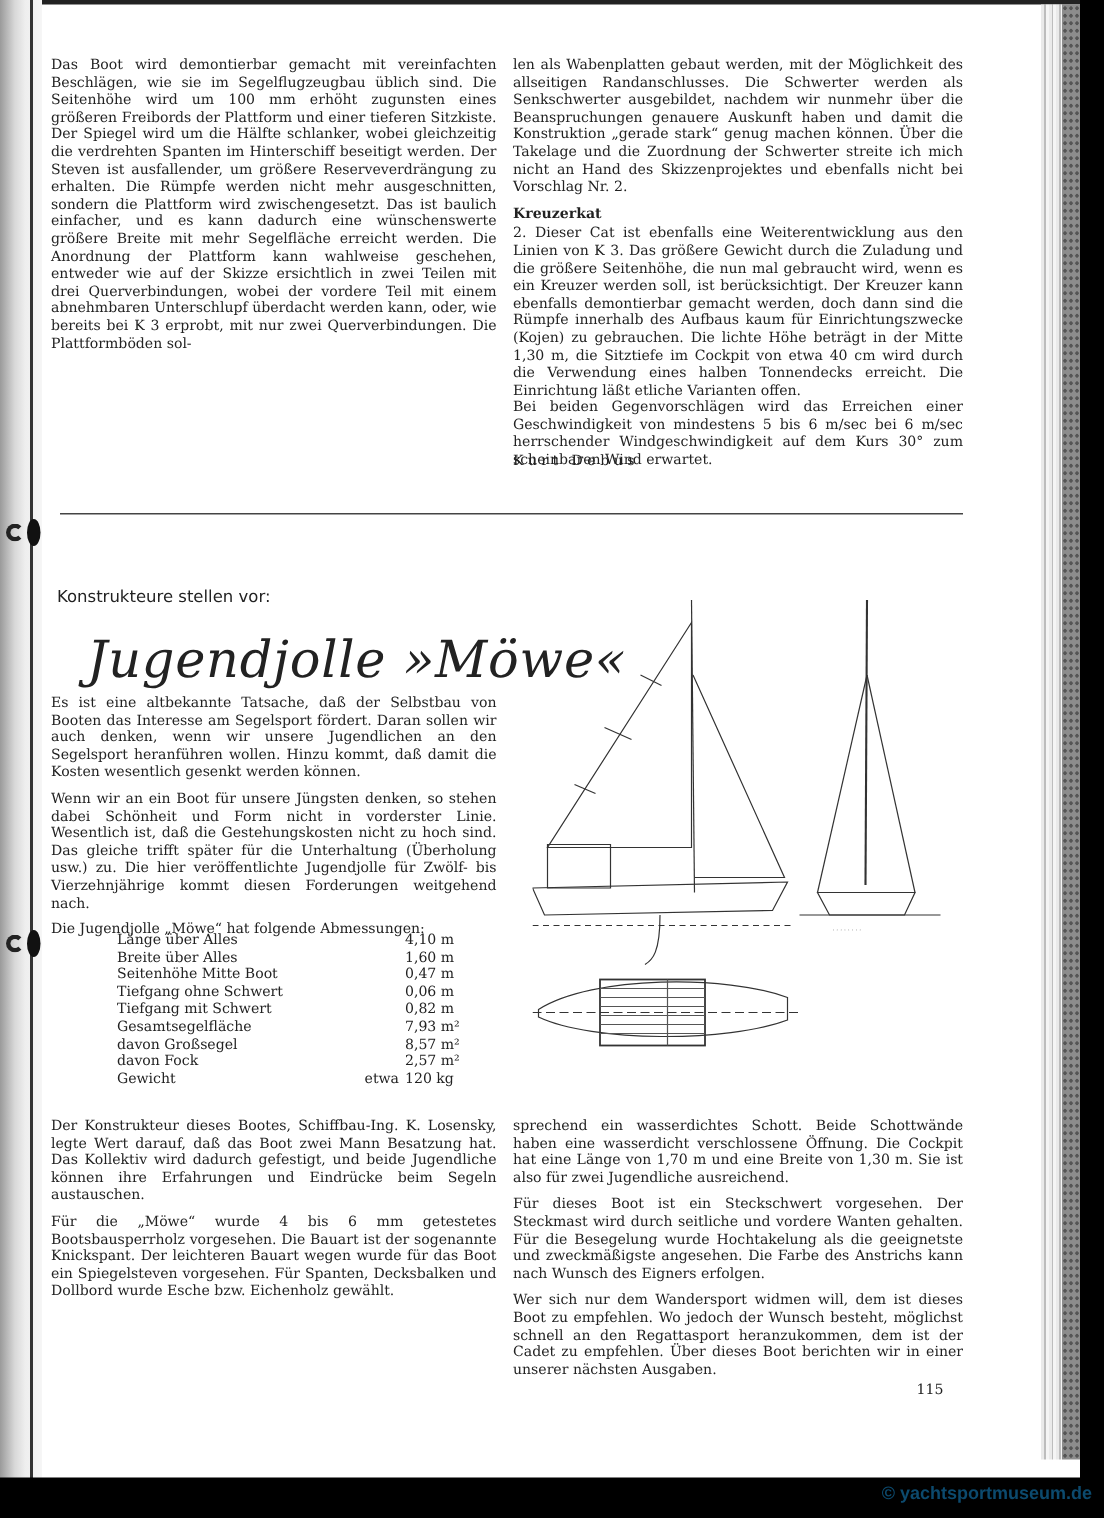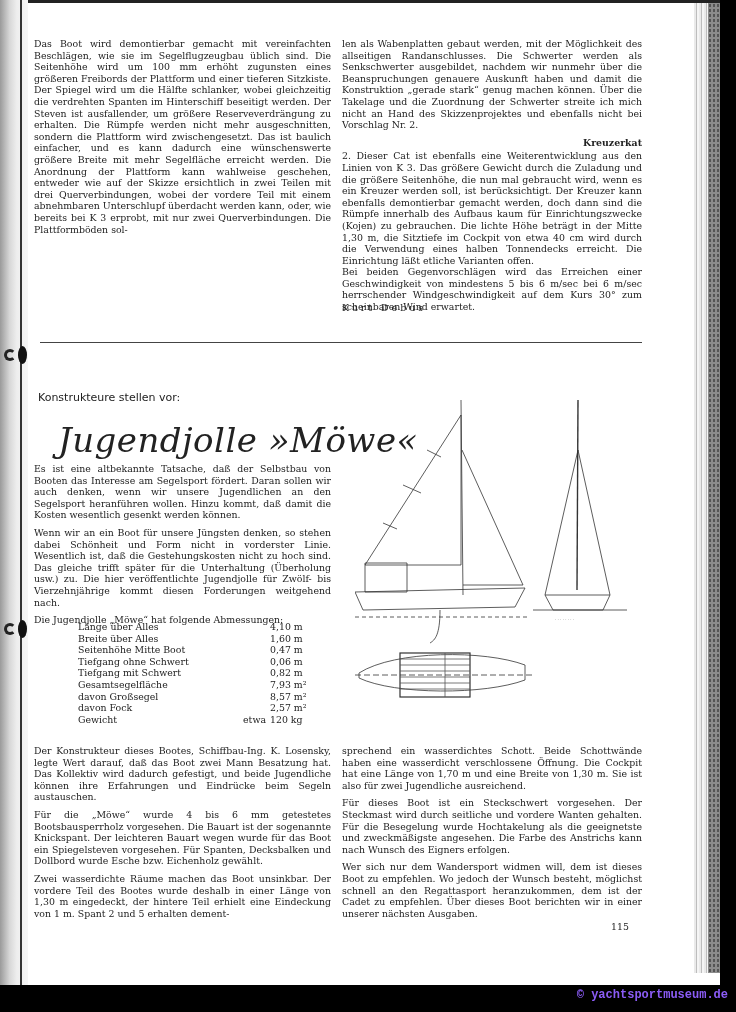--- a/index.html
+++ b/index.html
@@ -7,29 +7,29 @@
   .spine { position:absolute; left:0; top:0; width:28px; height:1012px; background:linear-gradient(90deg,#9a9a9a 0%,#d8d8d8 35%,#eeeeee 60%,#f6f6f6 100%); }
   .spine-line { position:absolute; left:20px; top:0; width:2px; height:1012px; background:#333; }
   .ring { position:absolute; left:4px; width:24px; height:18px; }
   .ring .a { position:absolute; left:0; top:3px; width:12px; height:12px; border-radius:50%; border:3px solid #222; border-right-color:transparent; box-sizing:border-box; }
   .ring .b { position:absolute; left:14px; top:0; width:9px; height:18px; border-radius:50%; background:#111; }
   .top-rule { position:absolute; left:28px; right:0; top:0; height:3px; background:#222; }
   .page-edge { position:absolute; left:694px; top:3px; width:14px; height:970px; background:repeating-linear-gradient(90deg,#eaeaea 0 2px,#bdbdbd 2px 3px,#f5f5f5 3px 5px); }
   .page-edge2 { position:absolute; left:708px; top:3px; width:12px; height:970px; background:#8c8c8c; background-image:radial-gradient(#555 1px, transparent 1.2px); background-size:4px 5px; }
   .right-black { position:absolute; left:720px; top:0; width:16px; height:1012px; background:#000; }
   .footer-band { position:absolute; left:0; top:985px; width:736px; height:27px; background:#000; }
-  .copyright { position:absolute; right:8px; top:988px; color:#8b5cf6; font-family:Liberation Mono, monospace; font-weight:bold; font-size:12px; }
+  .copyright { position:absolute; right:8px; top:988px; color:#0c4a6e; font-family:Liberation Sans, sans-serif; font-weight:bold; font-size:12px; }
   .col { position:absolute; font-size:9.4px; line-height:11.6px; text-align:justify; }
   .col p { margin:0 0 6px 0; }
   .c1 { left:34px; top:38px; width:297px; }
   .c2 { left:342px; top:38px; width:300px; }
   .c3 { left:34px; top:463px; width:297px; }
   .c4 { left:34px; top:745px; width:297px; }
   .c5 { left:342px; top:745px; width:300px; }
-  .subhead { text-align:right; font-weight:bold; margin:2px 0 2px 0; }
+  .subhead { text-align:left; font-weight:bold; margin:2px 0 2px 0; }
   .sig { letter-spacing:3px; margin-top:-11px; }
   .divider { position:absolute; left:40px; top:342px; width:602px; height:1px; background:#444; }
   .kicker { position:absolute; left:38px; top:391px; font-family:"DejaVu Sans", sans-serif; font-size:11px; }
   .headline { position:absolute; left:58px; top:420px; font-family:"DejaVu Serif", serif; font-style:italic; font-size:34px; letter-spacing:0.5px; }
   .specs { position:absolute; left:78px; top:621px; width:250px; font-size:9.4px; line-height:11.6px; }
   .spec-row { display:flex;align-items:center; }
   .spec-row .lbl { width:152px; }
   .spec-row .qual { width:36px; text-align:right; padding-right:4px; }
   .spec-row .val { flex:1; }
   .drawing { position:absolute; left:355px; top:395px; width:290px; height:330px; }
@@ -157,21 +157,20 @@
         <line x1="45" y1="294" x2="115" y2="294"></line>
       <line x1="90" y1="258" x2="90" y2="302"></line>
     </g>
     <line x1="0" y1="280" x2="180" y2="280" stroke-dasharray="6 3"></line>
   </g>
 </svg>
 
 <div class="col c4">
   <p>Der Konstrukteur dieses Bootes, Schiffbau-Ing. K. Losensky, legte Wert darauf, daß das Boot zwei Mann Besatzung hat. Das Kollektiv wird dadurch gefestigt, und beide Jugendliche können ihre Erfahrungen und Eindrücke beim Segeln austauschen.</p>
   <p>Für die „Möwe“ wurde 4 bis 6 mm getestetes Bootsbausperrholz vorgesehen. Die Bauart ist der sogenannte Knickspant. Der leichteren Bauart wegen wurde für das Boot ein Spiegelsteven vorgesehen. Für Spanten, Decksbalken und Dollbord wurde Esche bzw. Eichenholz gewählt.</p>
-  <p>Zwei wasserdichte Räume machen das Boot unsinkbar. Der vordere Teil des Bootes wurde deshalb in einer Länge von 1,30 m eingedeckt, der hintere Teil erhielt eine Eindeckung von 1 m. Spant 2 und 5 erhalten dement-</p>
 </div>
 
 <div class="col c5">
   <p>sprechend ein wasserdichtes Schott. Beide Schottwände haben eine wasserdicht verschlossene Öffnung. Die Cockpit hat eine Länge von 1,70 m und eine Breite von 1,30 m. Sie ist also für zwei Jugendliche ausreichend.</p>
   <p>Für dieses Boot ist ein Steckschwert vorgesehen. Der Steckmast wird durch seitliche und vordere Wanten gehalten. Für die Besegelung wurde Hochtakelung als die geeignetste und zweckmäßigste angesehen. Die Farbe des Anstrichs kann nach Wunsch des Eigners erfolgen.</p>
   <p>Wer sich nur dem Wandersport widmen will, dem ist dieses Boot zu empfehlen. Wo jedoch der Wunsch besteht, möglichst schnell an den Regattasport heranzukommen, dem ist der Cadet zu empfehlen. Über dieses Boot berichten wir in einer unserer nächsten Ausgaben.</p>
 </div>
 
 <div class="page-number">115</div>
 

